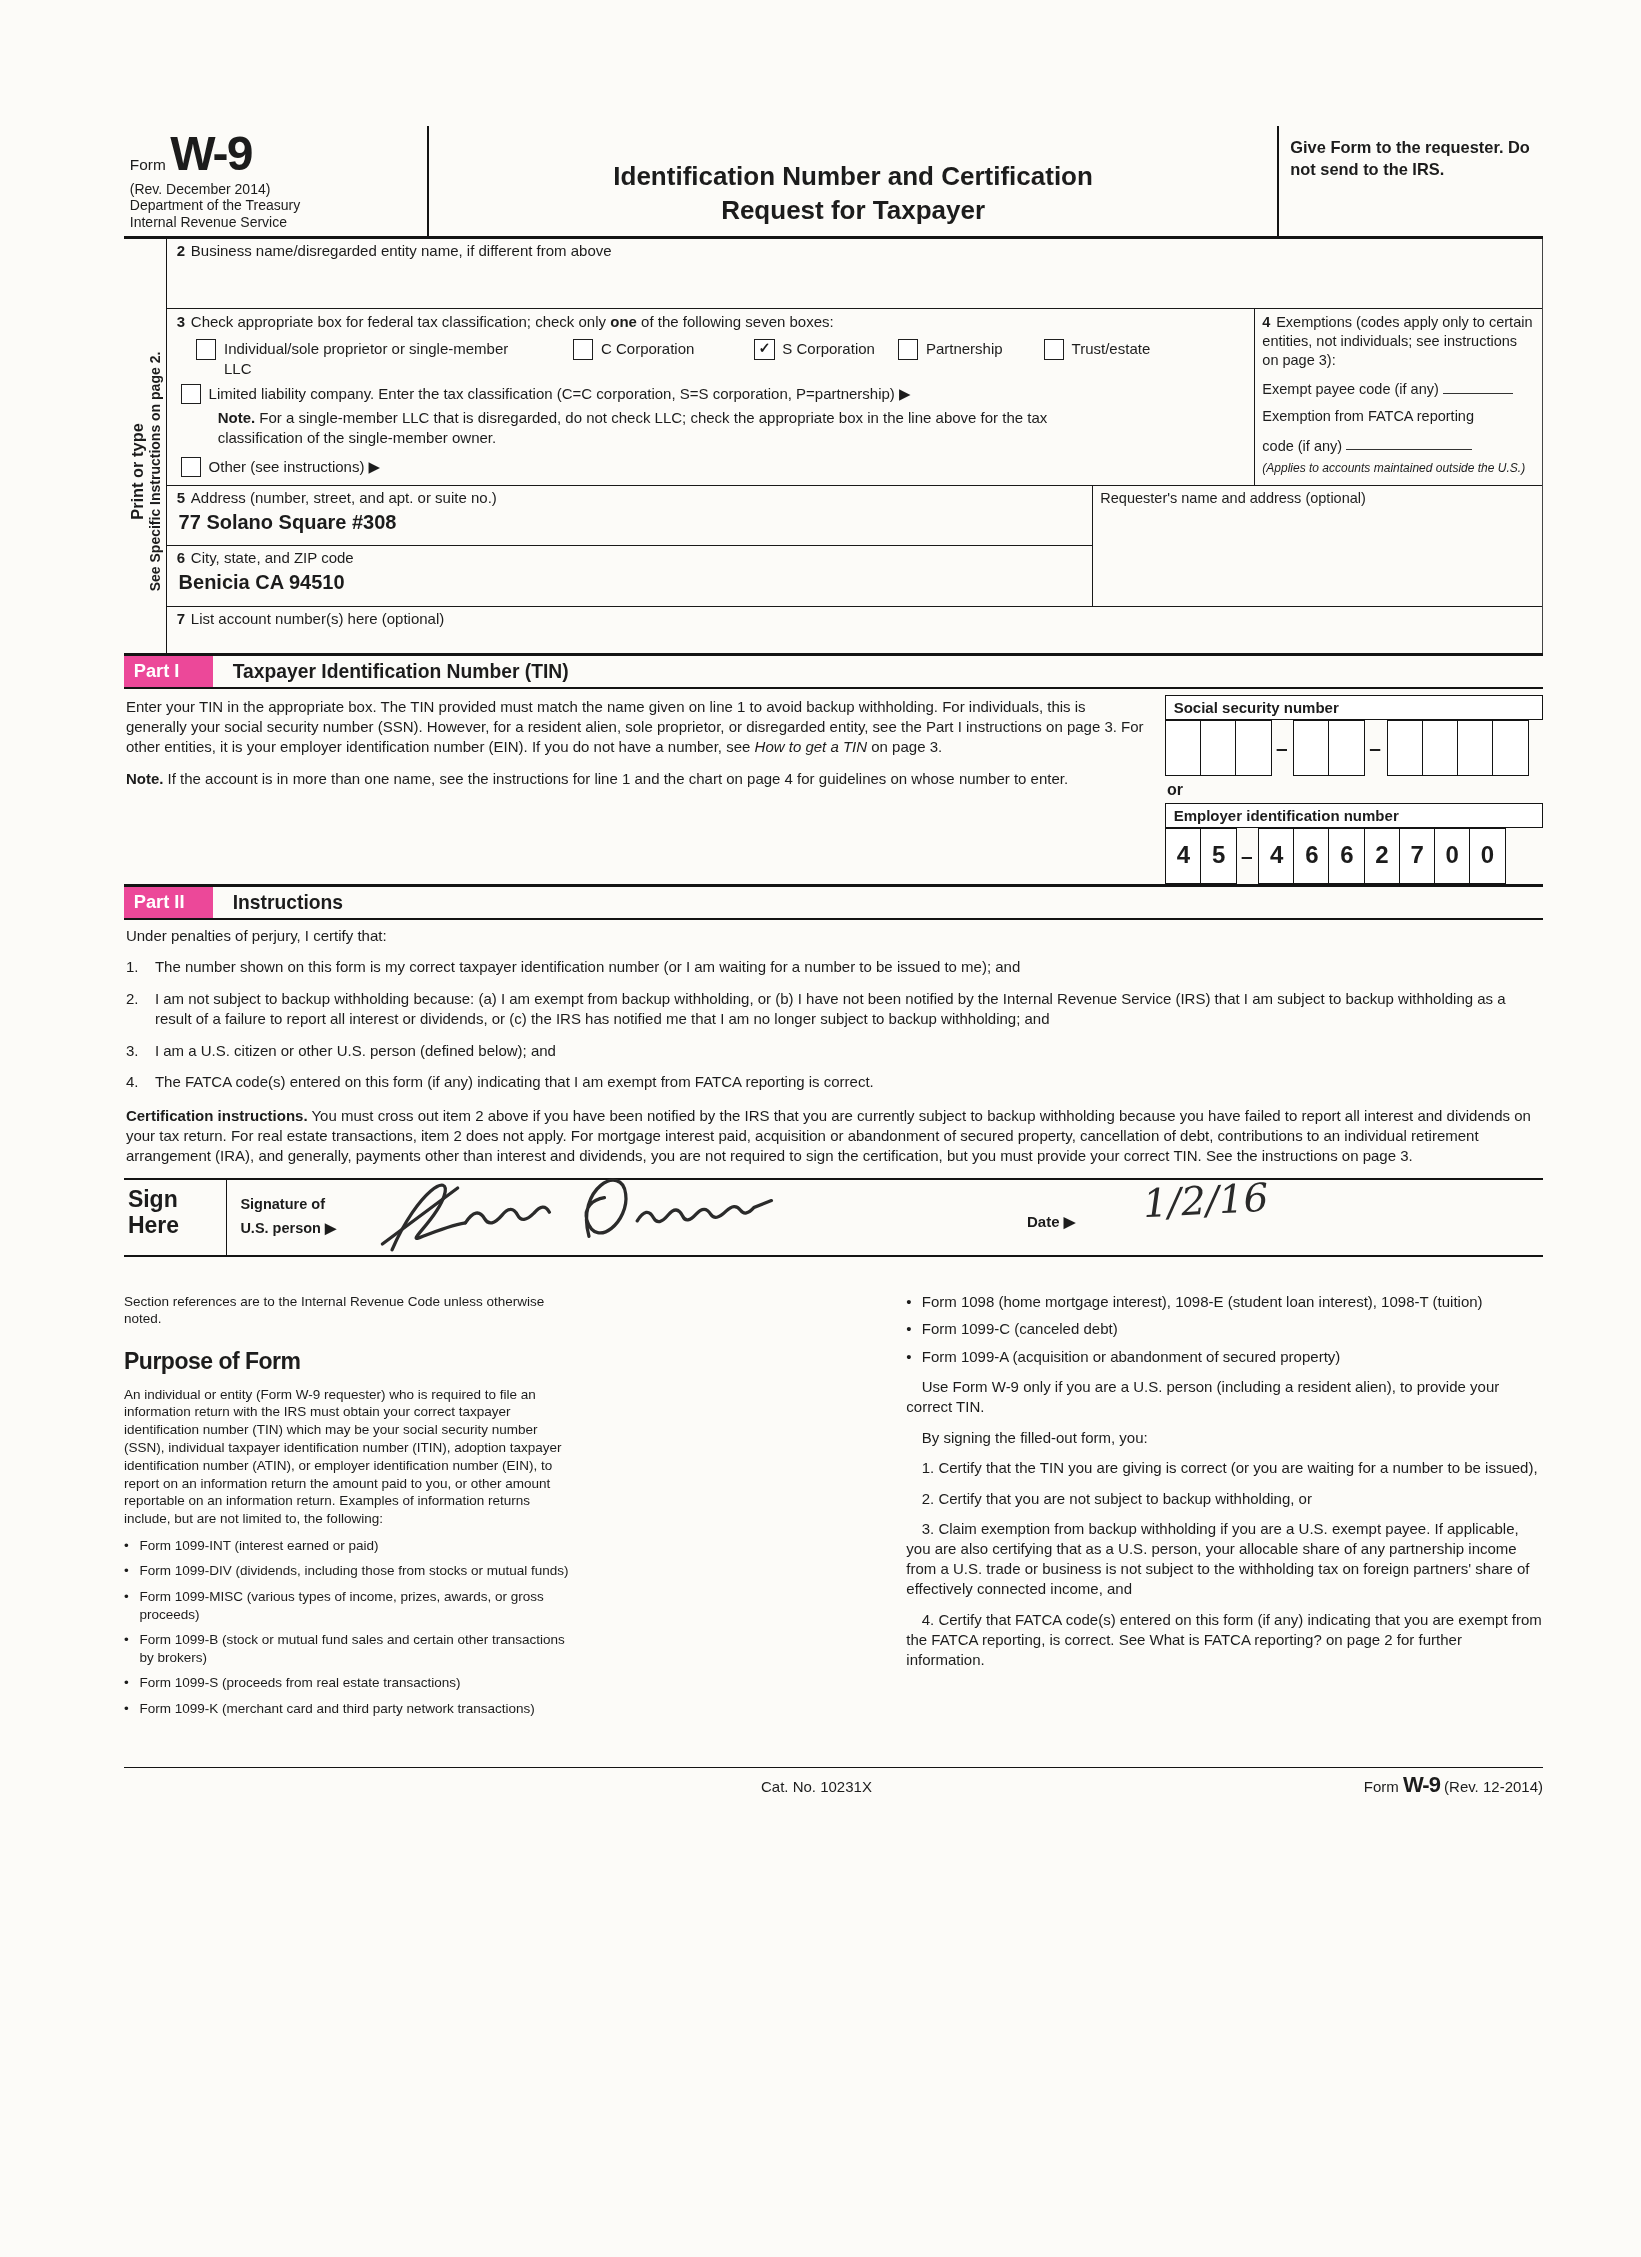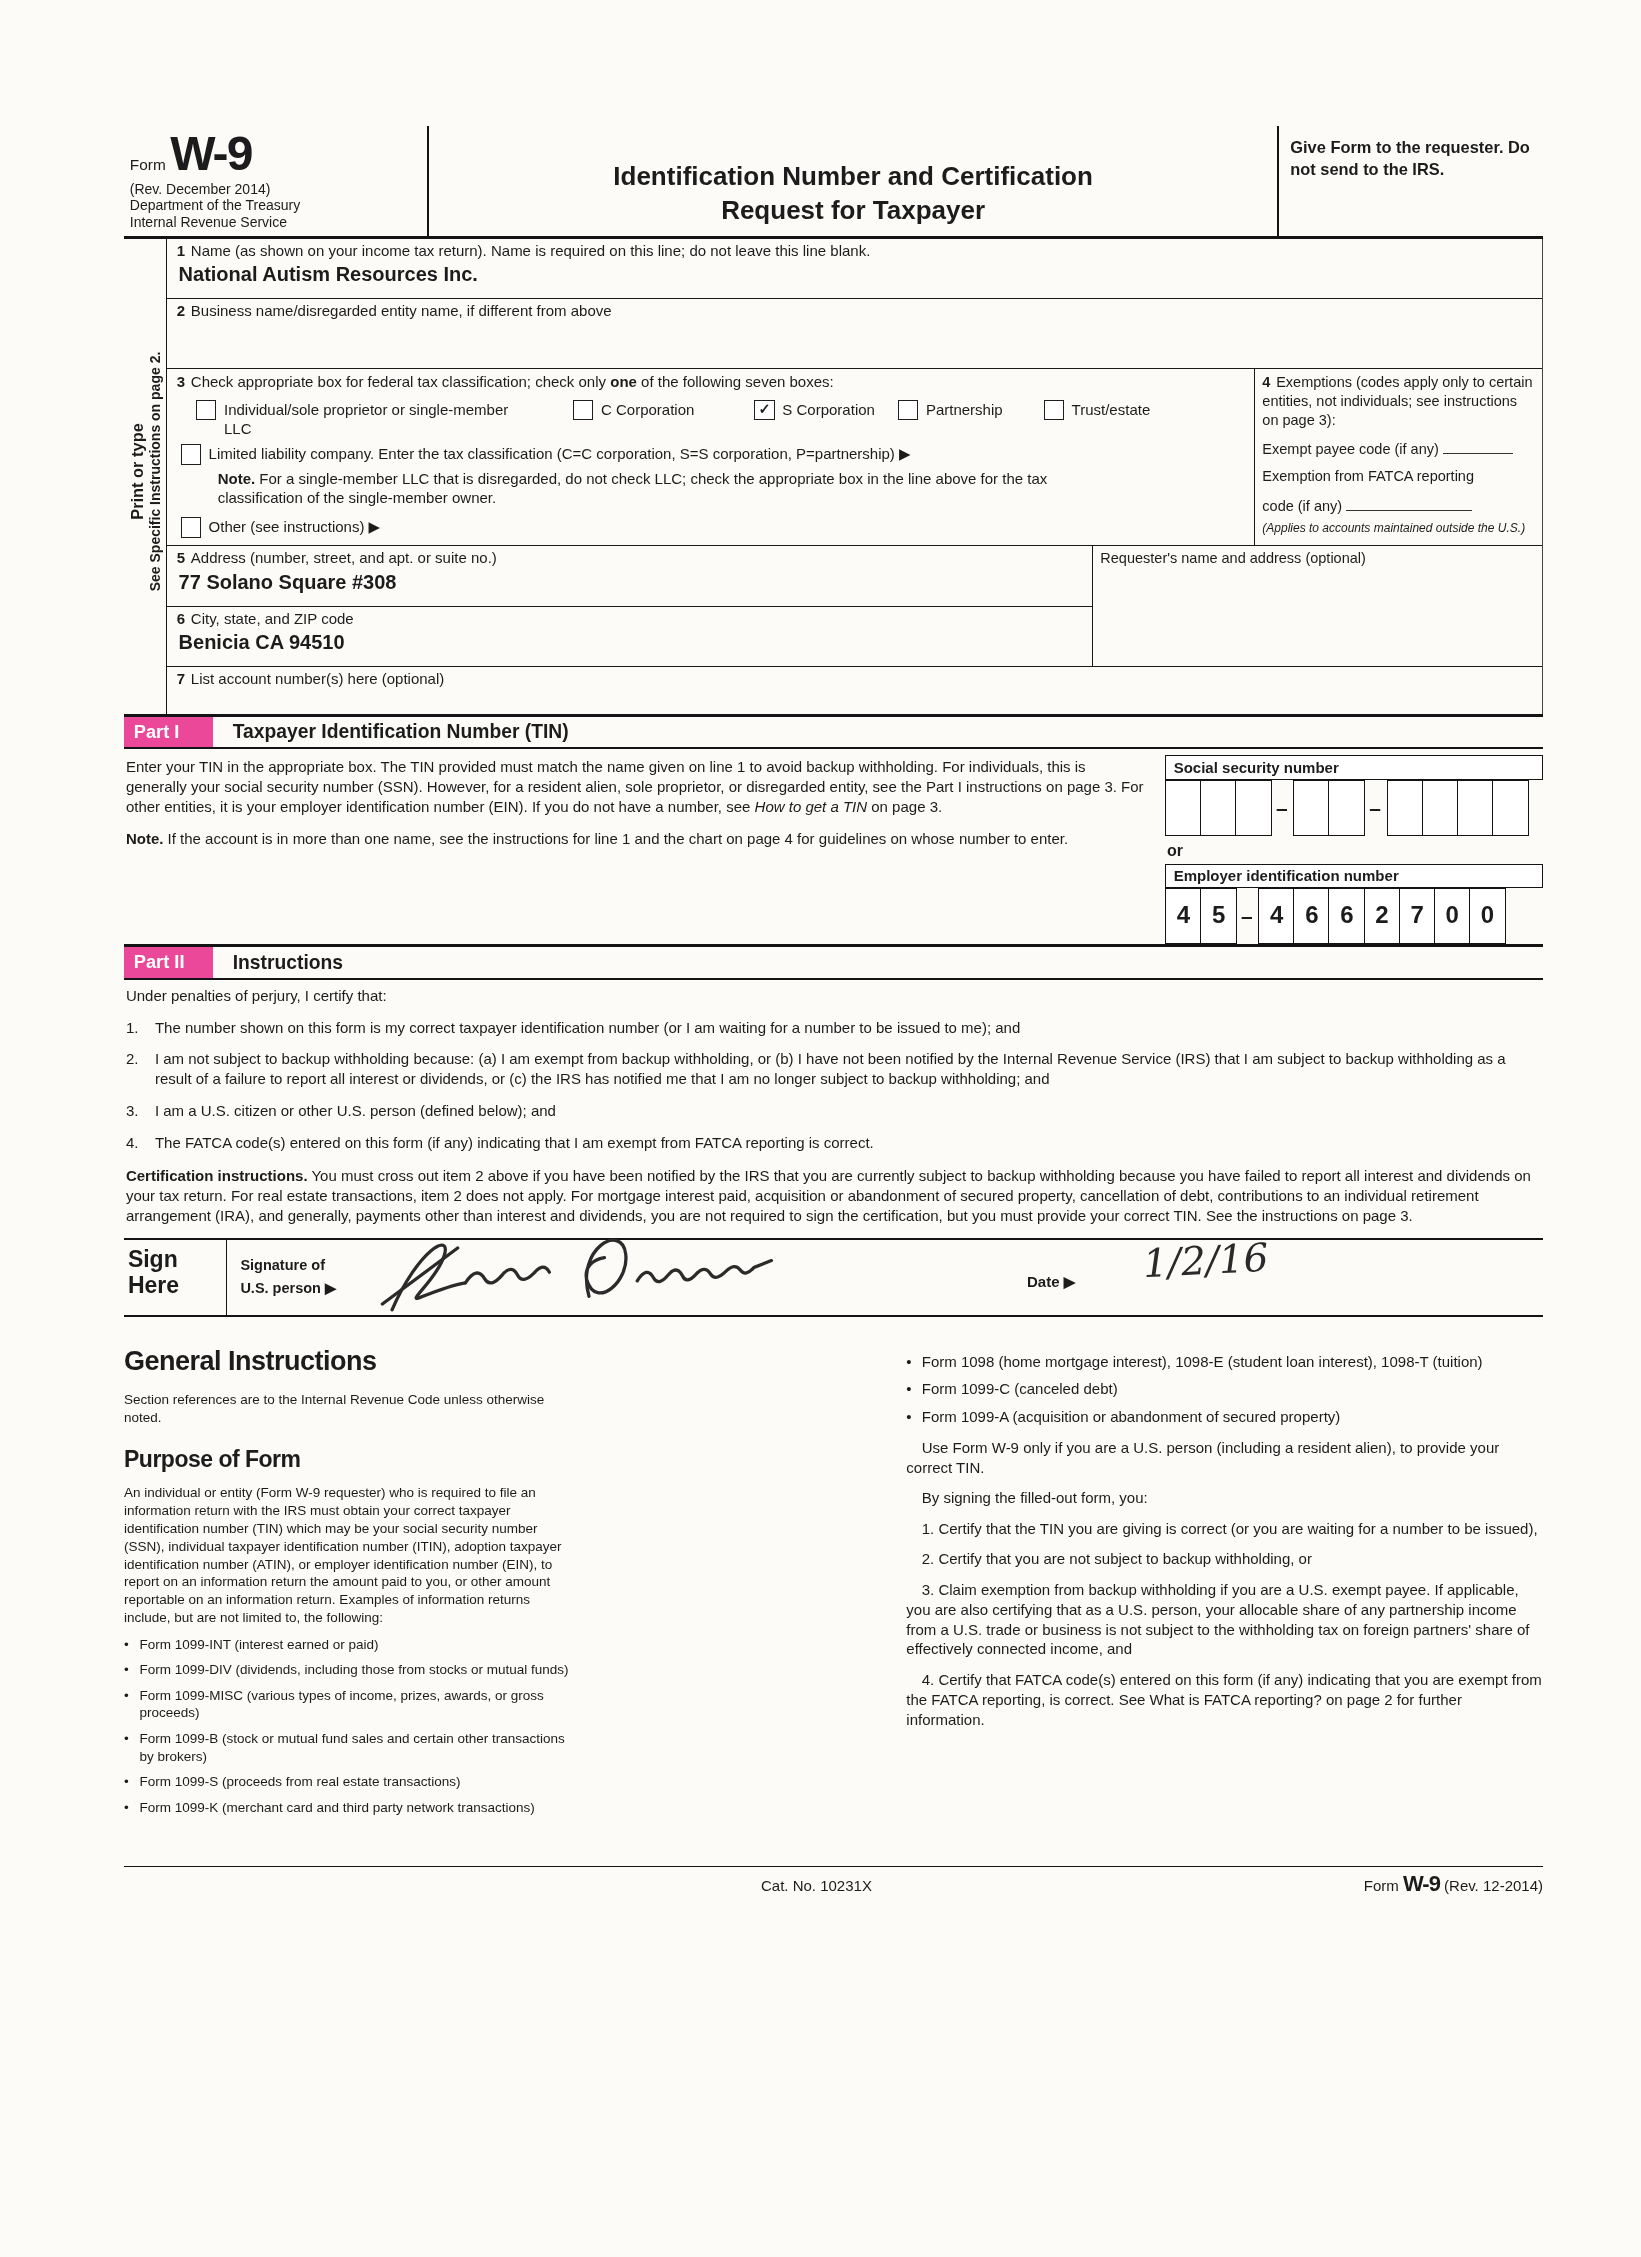--- a/index.html
+++ b/index.html
@@ -144,24 +144,20 @@
 
   <div class="fbody">
     <div class="vcol">
       <div class="vtext">
         <div class="vt1">Print or type</div>
         <div class="vt2">See Specific Instructions on page 2.</div>
       </div>
     </div>
     <div class="fields">
 
-      <div class="frow">
-        <div class="lbl"><span class="lnum">1</span><span>Name (as shown on your income tax return). Name is required on this line; do not leave this line blank.</span></div>
-        <div class="fval">National Autism Resources Inc.</div>
-      </div>
 
       <div class="frow">
         <div class="lbl"><span class="lnum">2</span><span>Business name/disregarded entity name, if different from above</span></div>
         <div class="fval empty"></div>
       </div>
 
       <div class="frow row3">
         <div class="class-col">
           <div class="lbl">
             <span class="lnum">3</span><span>Check appropriate box for federal tax classification; check only </span><b class="inb">one</b><span> of the following seven boxes:</span>
@@ -327,21 +323,20 @@
         <path d="M232 78 C218 28 266 2 270 34 C274 62 240 92 230 62 C226 48 236 40 248 38"></path>
         <path d="M282 62 q10 -16 17 -3 q5 9 15 -3 q9 -11 15 1 q4 9 14 -2 q9 -10 15 0 q5 8 16 -3 q9 -9 15 -1 q5 7 14 -3 l18 -7"></path>
       </g>
     </svg>
     <div class="datelabel">Date ▶</div>
     <div class="dateval">1/2/16</div>
   </div>
 
   <div class="instr">
     <div class="col-l">
-      <div class="gi-h1">General Instructions</div>
       <div class="p">Section references are to the Internal Revenue Code unless otherwise noted.</div>
       <div class="gi-h2">Purpose of Form</div>
       <div class="p">An individual or entity (Form W-9 requester) who is required to file an information return with the IRS must obtain your correct taxpayer identification number (TIN) which may be your social security number (SSN), individual taxpayer identification number (ITIN), adoption taxpayer identification number (ATIN), or employer identification number (EIN), to report on an information return the amount paid to you, or other amount reportable on an information return. Examples of information returns include, but are not limited to, the following:</div>
       <div class="bul">
             <span class="bdot">•</span>
             <span>Form 1099-INT (interest earned or paid)</span>
           </div>
       <div class="bul">
             <span class="bdot">•</span>
             <span>Form 1099-DIV (dividends, including those from stocks or mutual funds)</span>

